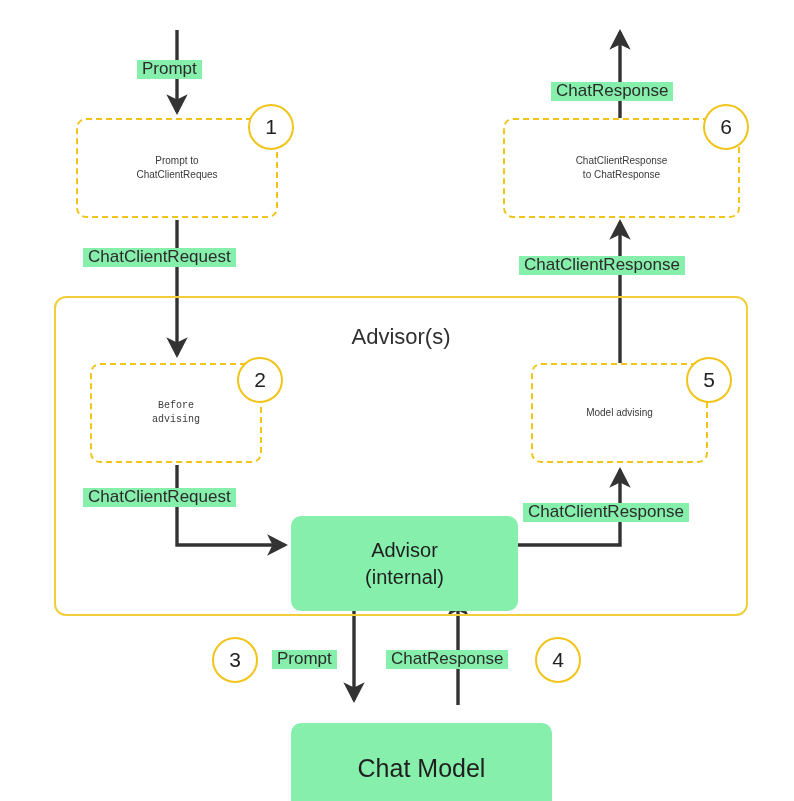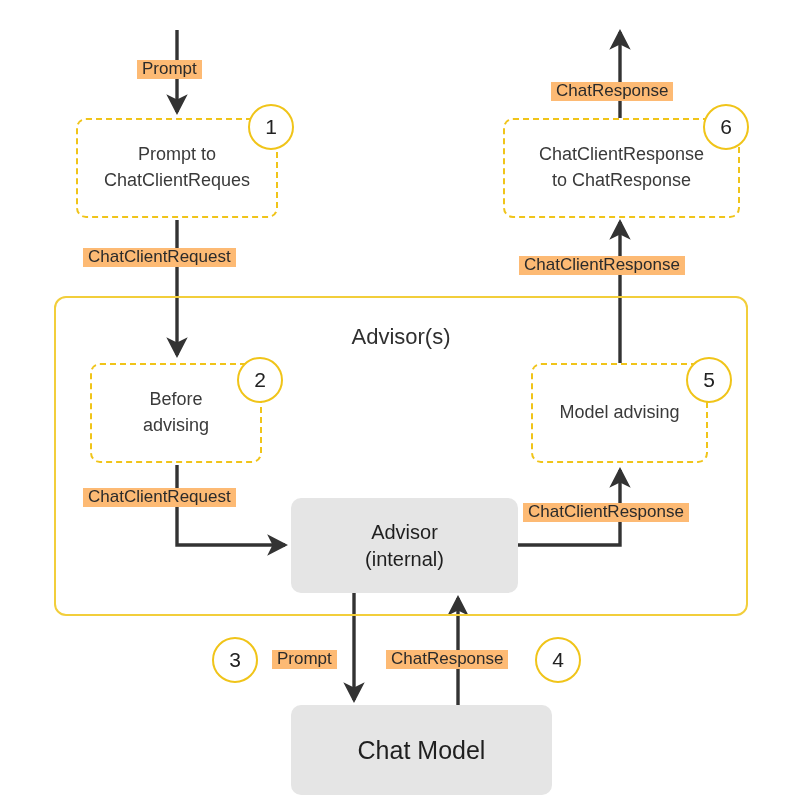--- a/index.html
+++ b/index.html
@@ -12,21 +12,21 @@
     border:2px dashed #F0C419;
     border-radius:10px;
     background:transparent;
     box-sizing:border-box;
   }
   .dbox .dlabel{
     position:absolute;left:0;right:0;top:50%;
     transform:translateY(-50%);
     text-align:center;
     color:#3a3a3a;
-    font-size:18px;
+    font-size:10px;
     line-height:1.42;
     padding:0 6px;
     box-sizing:border-box;
     white-space:pre-line;
   }
 
   .badge{
     position:absolute;
     width:46px;height:46px;
     border:2px solid #F0C419;
@@ -50,42 +50,43 @@
   .advisors-title{
     position:absolute;
     left:54px;top:324px;width:694px;
     text-align:center;
     color:#2f2f2f;
     font-size:22px;
   }
 
   .solidbox{
     position:absolute;
-    background:#e5e5e5;
+    background:#86efac;
     border-radius:10px;
     display:flex;align-items:center;justify-content:center;
     text-align:center;
     color:#1f1f1f;
     box-sizing:border-box;
+    margin-top:18px;
   }
   #advisor-internal{
     left:291px;top:498px;width:227px;height:95px;
     font-size:20px;line-height:1.35;
     white-space:pre-line;
   }
   #chat-model{
     left:291px;top:705px;width:261px;height:90px;
     font-size:25px;
   }
 
   .wlabel{
     position:absolute;
     color:#2b2b2b;
     font-size:17px;
-    background:#fdba74;
+    background:#86efac;
     padding:0 5px;
     white-space:nowrap;
     line-height:1.1;
     text-align:right;
   }
 </style>
 </head>
 <body>
 
 <div id="stage">
@@ -115,21 +116,21 @@
   </svg>
 
   <div class="advisors"></div>
   <div class="advisors-title">Advisor(s)</div>
 
   <div class="dbox" id="box1" style="left:76px;top:118px;width:202px;height:100px;">
     <div class="dlabel">Prompt to
 ChatClientReques</div>
   </div>
 
-  <div class="dbox" id="box2" style="left:90px;top:363px;width:172px;height:100px;">
+  <div class="dbox" id="box2" style="left:90px;top:363px;width:172px;height:100px;font-family:Liberation Mono, monospace;">
     <div class="dlabel">Before
 advising</div>
   </div>
 
   <div class="dbox" id="box5" style="left:531px;top:363px;width:177px;height:100px;">
     <div class="dlabel">Model advising</div>
   </div>
 
   <div class="dbox" id="box6" style="left:503px;top:118px;width:237px;height:100px;">
     <div class="dlabel">ChatClientResponse

